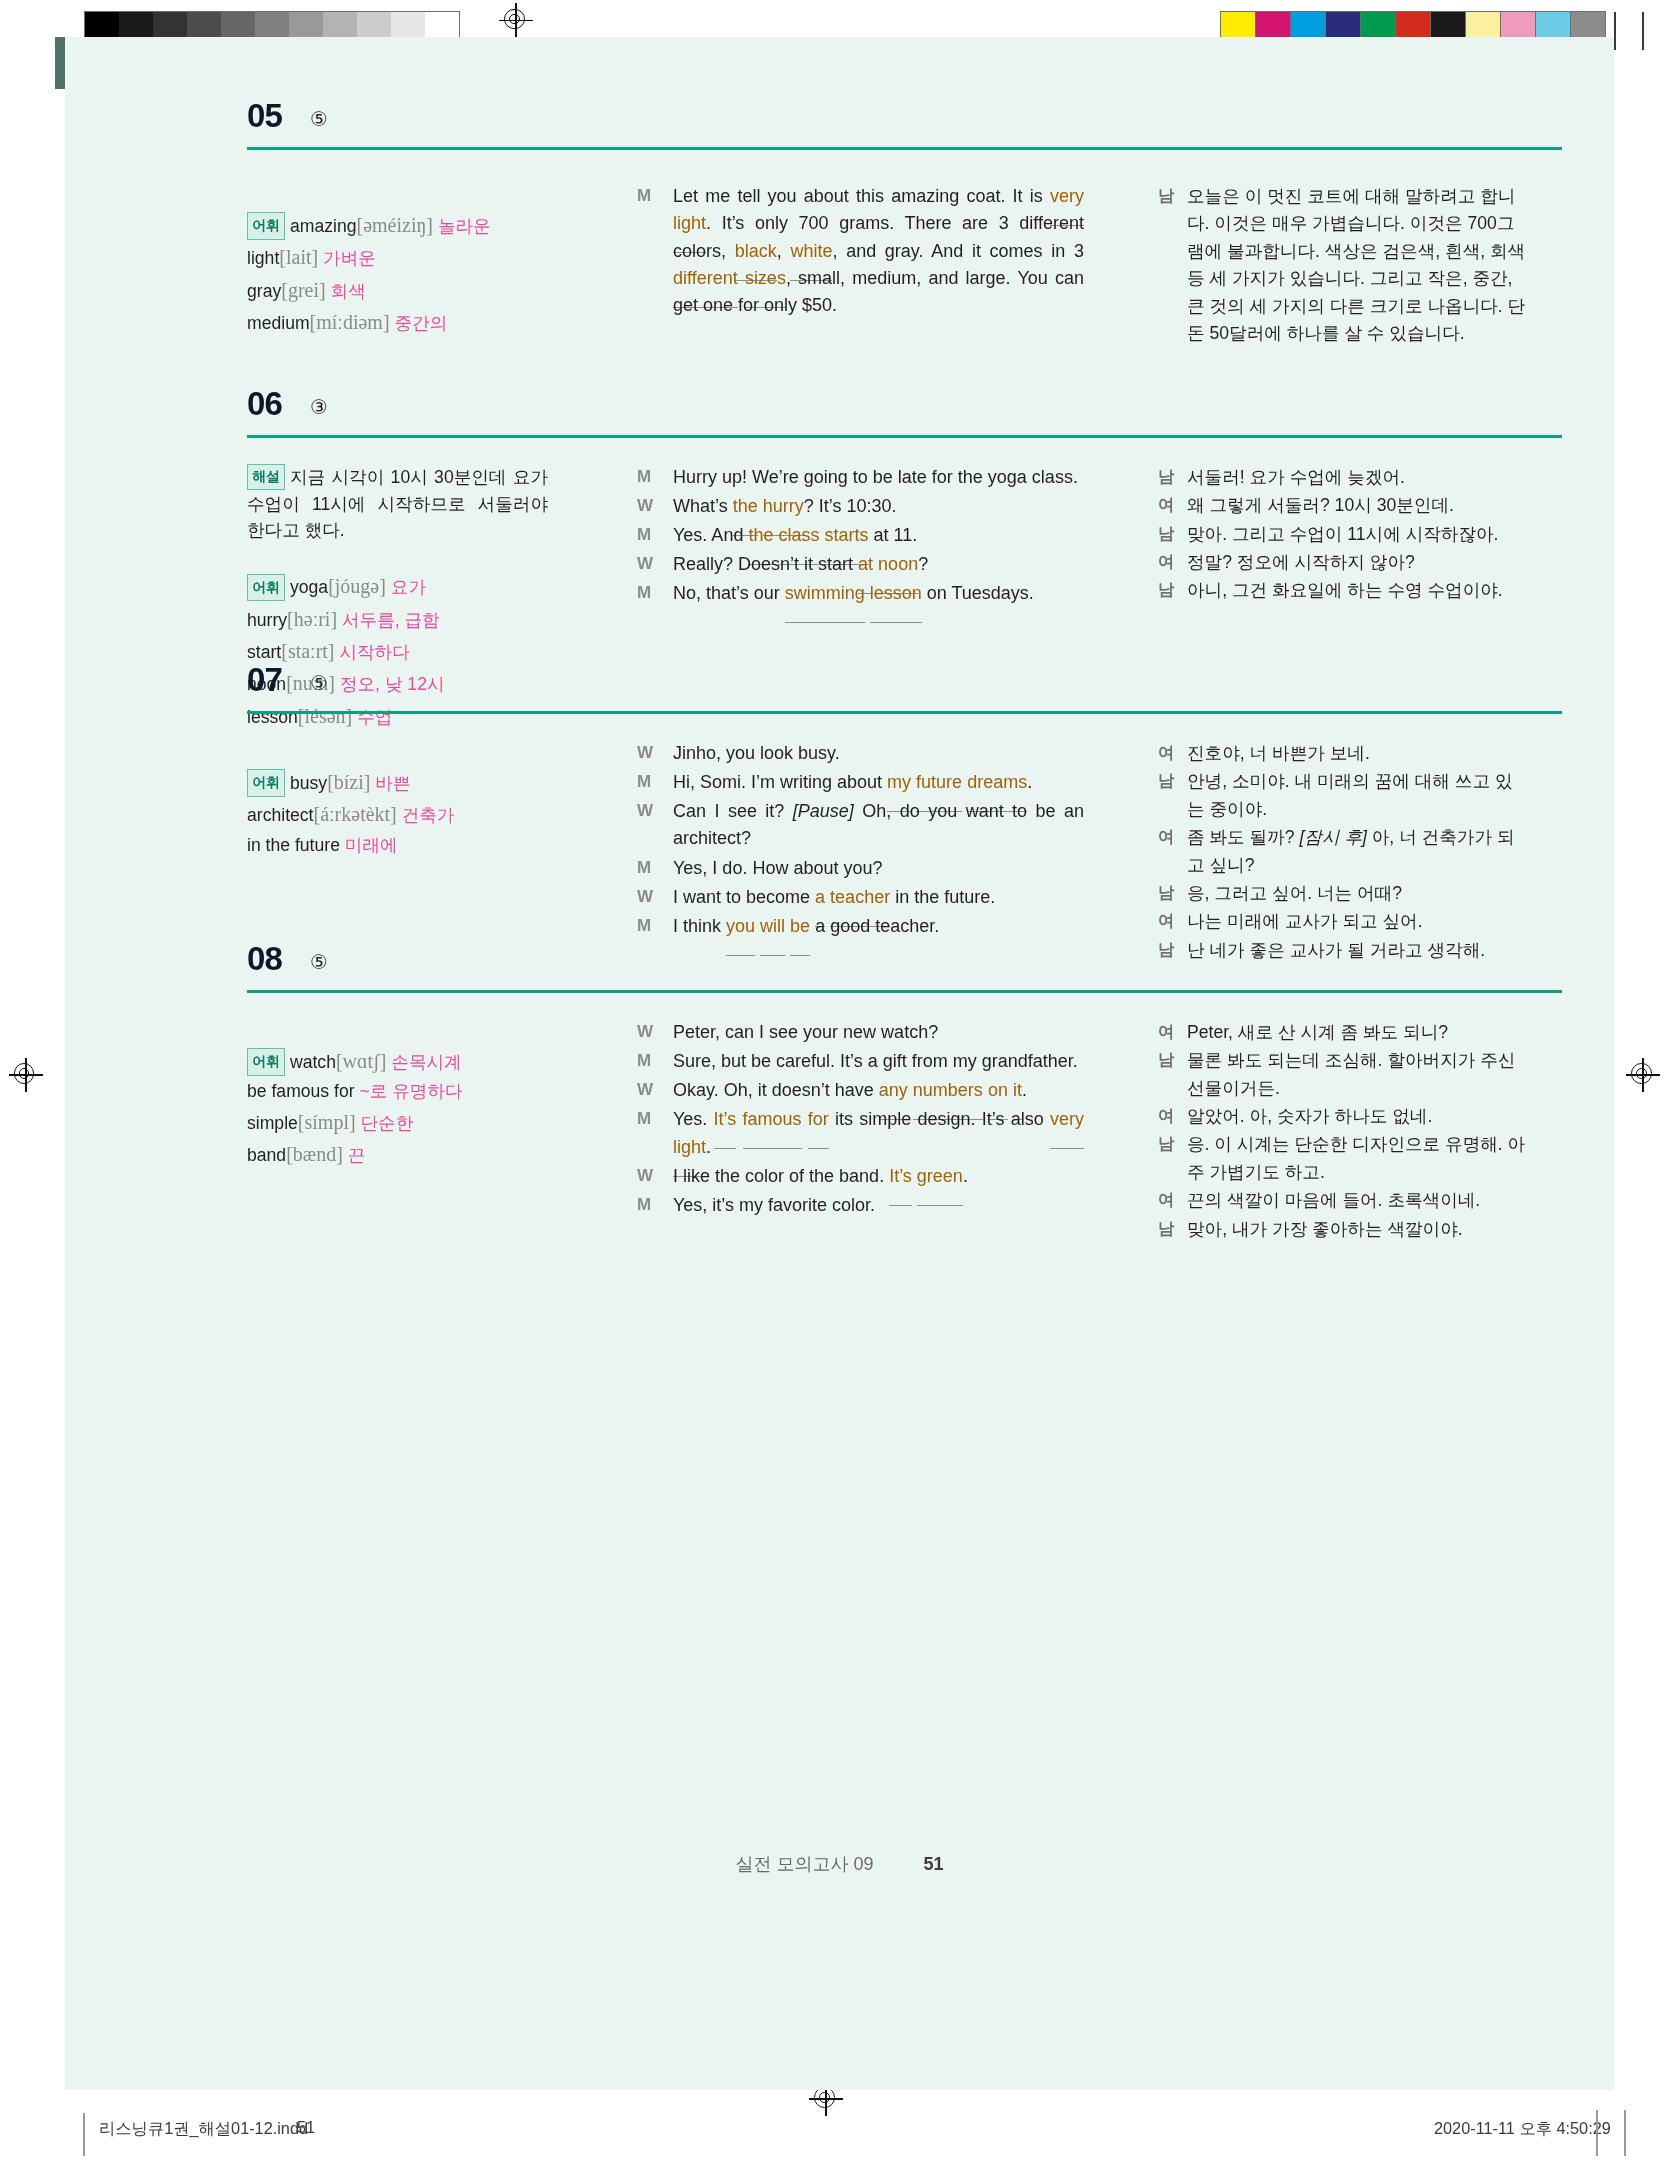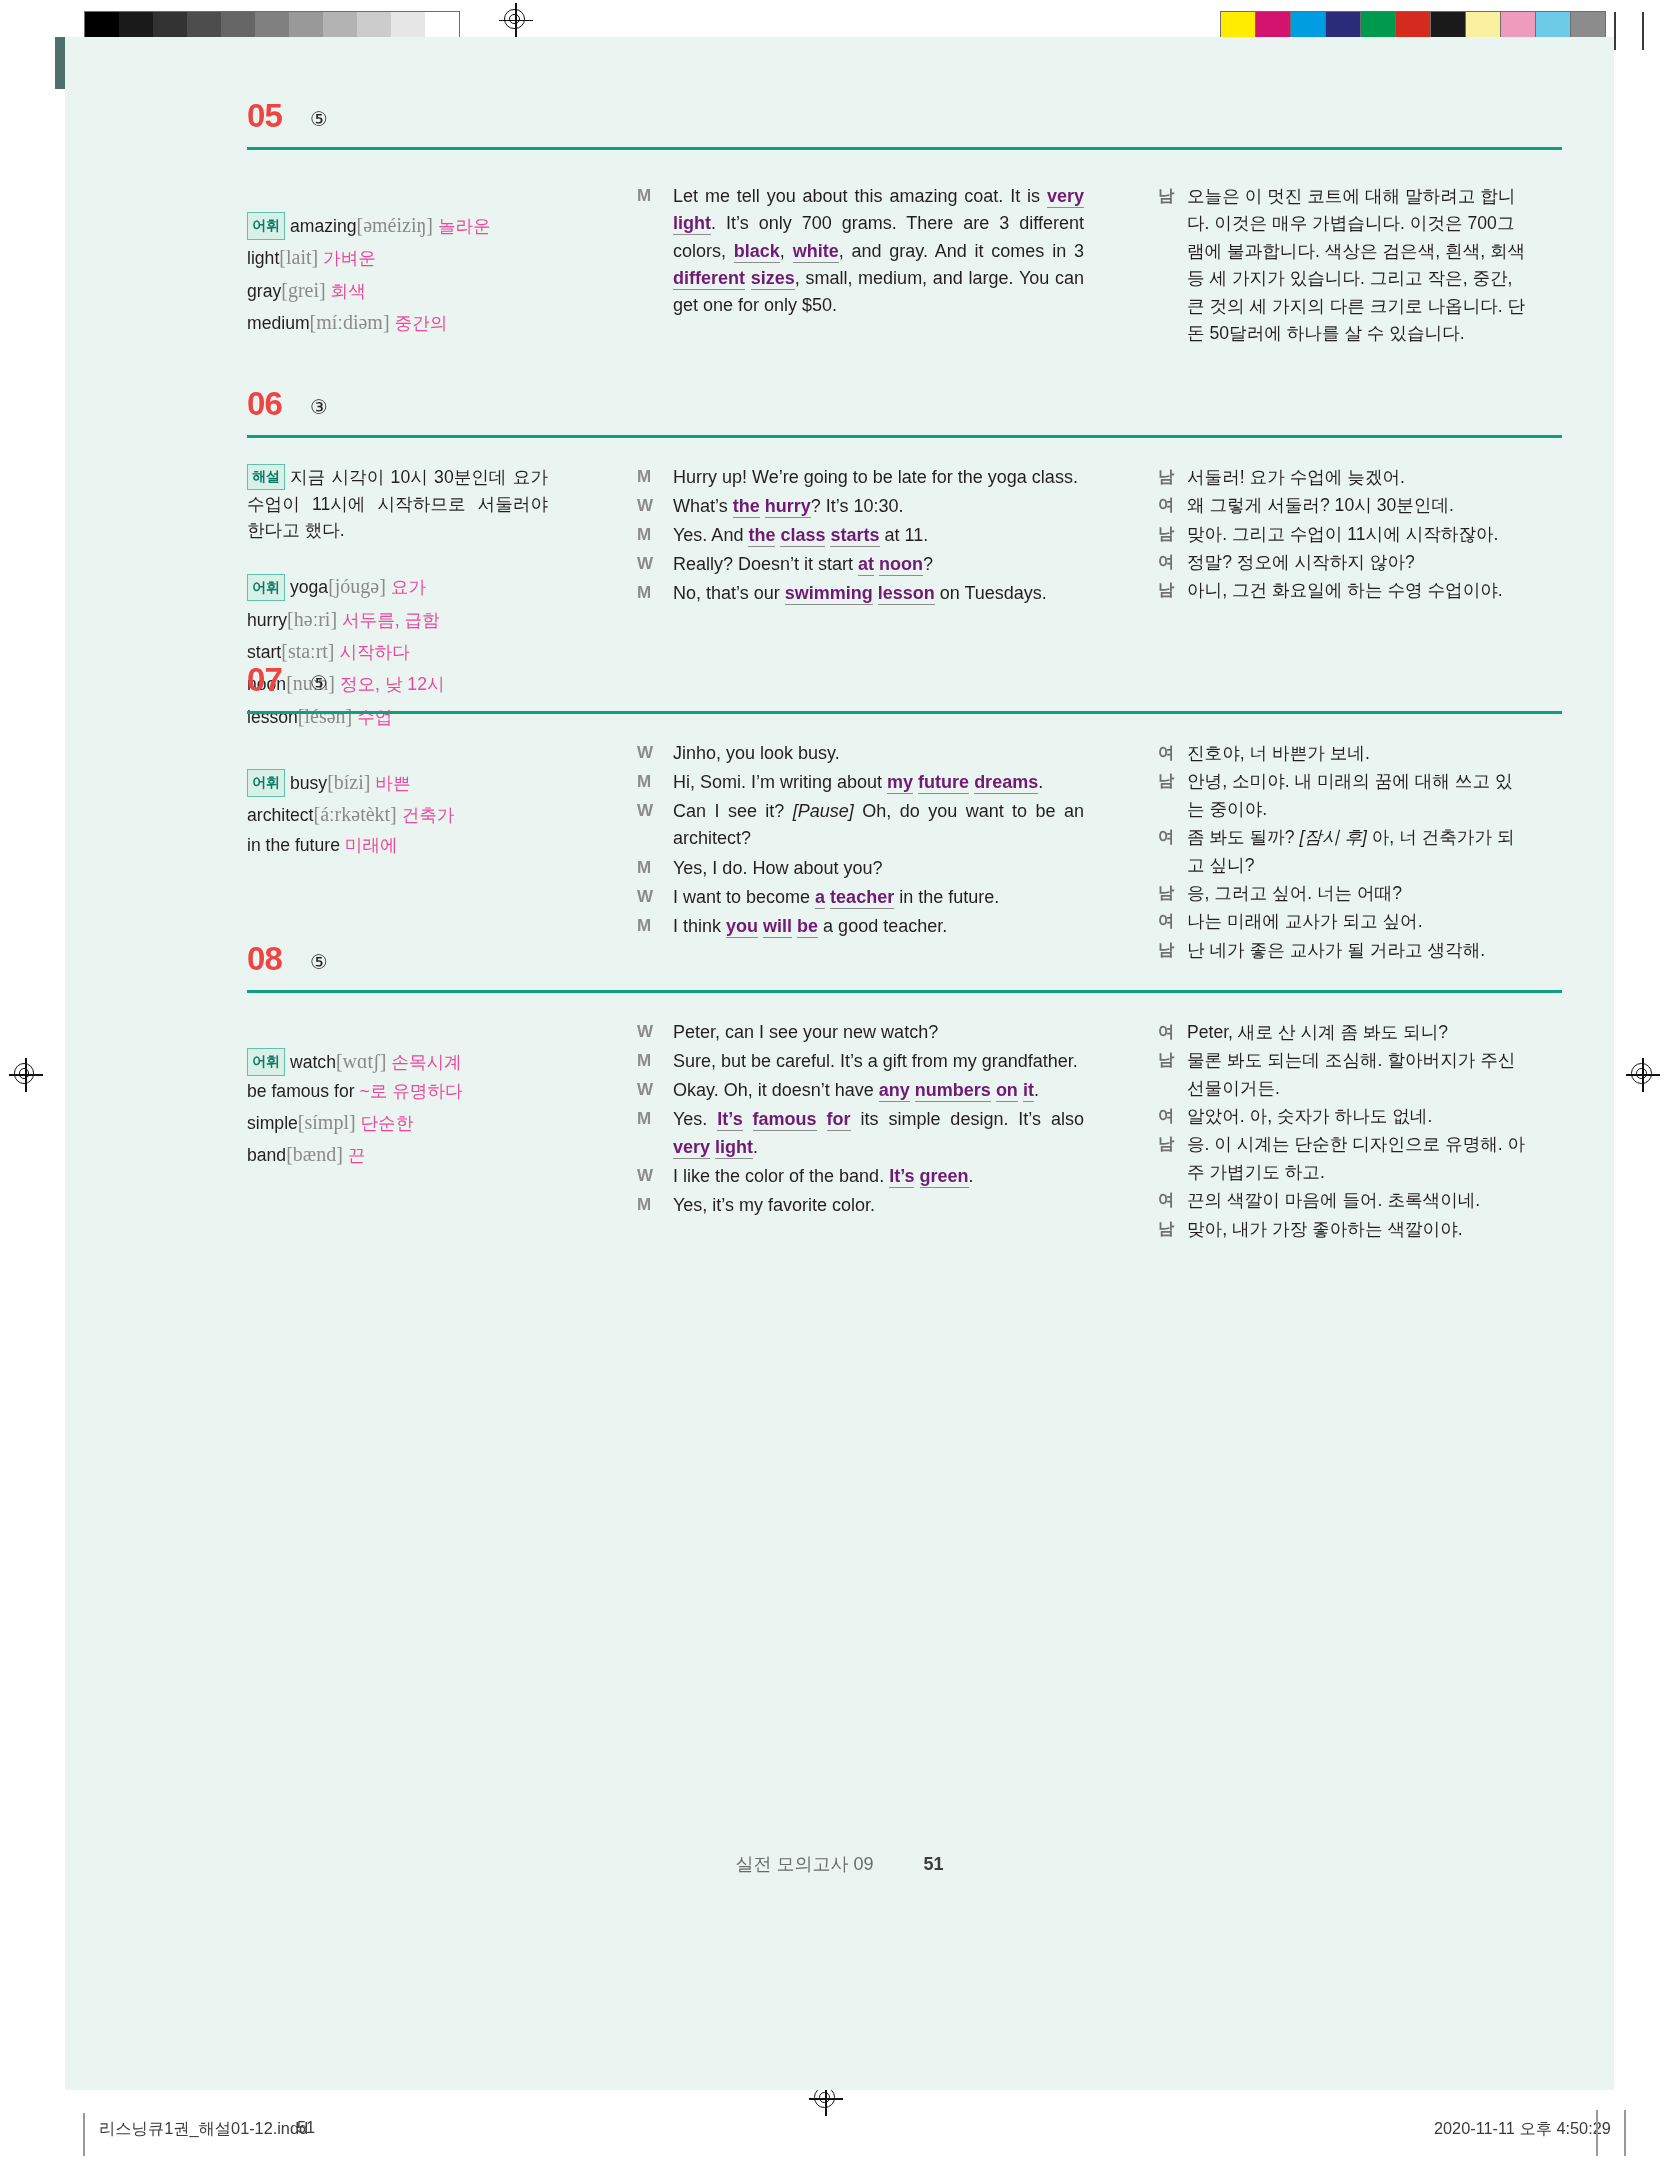--- a/index.html
+++ b/index.html
@@ -25,21 +25,21 @@
   .reg u{position:absolute;left:10.3px;top:10.3px;width:10.3px;height:10.3px;border:1.7px solid #111;border-radius:50%;box-sizing:border-box;}
 
   
   .page-bg{position:absolute;left:65px;top:37px;width:1549px;height:2053px;background:#eaf5f1;}
   .tab-mark{position:absolute;left:55px;top:37px;width:22.4px;height:52px;background:#4e6f6a;}
   .content{position:absolute;left:65px;top:37px;width:1549px;height:2053px;}
 
   
   .qblock{position:absolute;left:0;width:1549px;}
   .qhead{position:relative;height:53px;}
-  .qnum{position:absolute;left:182px;top:0;font-size:33px;font-weight:bold;color:#ef4444;letter-spacing:-0.9px;}
+  .qnum{position:absolute;left:182px;top:0;font-size:33px;font-weight:bold;color:#0f172a;letter-spacing:-0.9px;}
   .qans{position:absolute;left:245px;top:10.3px;font-size:20px;color:#231f20;}
   .qrule{position:absolute;left:182px;width:1315px;height:3.4px;background:#0f9f7e;}
 
   .cols{position:absolute;left:0;width:1549px;}
   .col-left{position:absolute;left:182px;width:301px;}
   .col-mid{position:absolute;left:572px;width:447px;}
   .col-right{position:absolute;left:1093px;width:370px;}
 
   .tagline{margin:0 0 0 0;font-size:17.6px;line-height:1.52;color:#231f20;text-align:justify;}
   .tag{display:inline-block;border:1.3px solid #5fc3ab;background:#d9f0e8;color:#0b7a62;
@@ -47,21 +47,21 @@
        vertical-align:1.7px;letter-spacing:-0.4px;}
   .voc{margin-top:26px;font-size:17.6px;line-height:1.62;color:#231f20;}
   .voc .w{font-weight:500;}
   .ipa{color:#8a8a8a;font-family:"Liberation Serif","DejaVu Serif",serif;font-size:20px;}
   .kr{color:#ec4899;}
 
   
   .dl{display:flex;font-size:18px;line-height:1.52;color:#231f20;margin-bottom:1.7px;}
   .sp{width:36px;flex:0 0 36px;font-weight:bold;color:#8b8b8b;font-size:17px;}
   .tx{flex:1;text-align:justify;}
-  .hl{color:#701a75;border-bottom:1.3px solid #8d8d8d;padding-bottom:1px;font-weight:bold;}
+  .hl{color:#a16207;border-bottom:1.3px solid #8d8d8d;padding-bottom:19px;}
   .it{font-style:italic;}
 
   .dl-kr{display:flex;font-size:17.6px;line-height:1.56;color:#231f20;margin-bottom:0.9px;}
   .sp-kr{width:29px;flex:0 0 29px;font-weight:bold;color:#6f6f6f;font-size:16.3px;}
   .tx-kr{flex:1;}
 
   
   .pgfoot{position:absolute;left:182px;top:1852px;width:1315px;text-align:center;
           font-size:18px;color:#6a6a6a;}
   .pgfoot .chap{margin-right:45px;}

